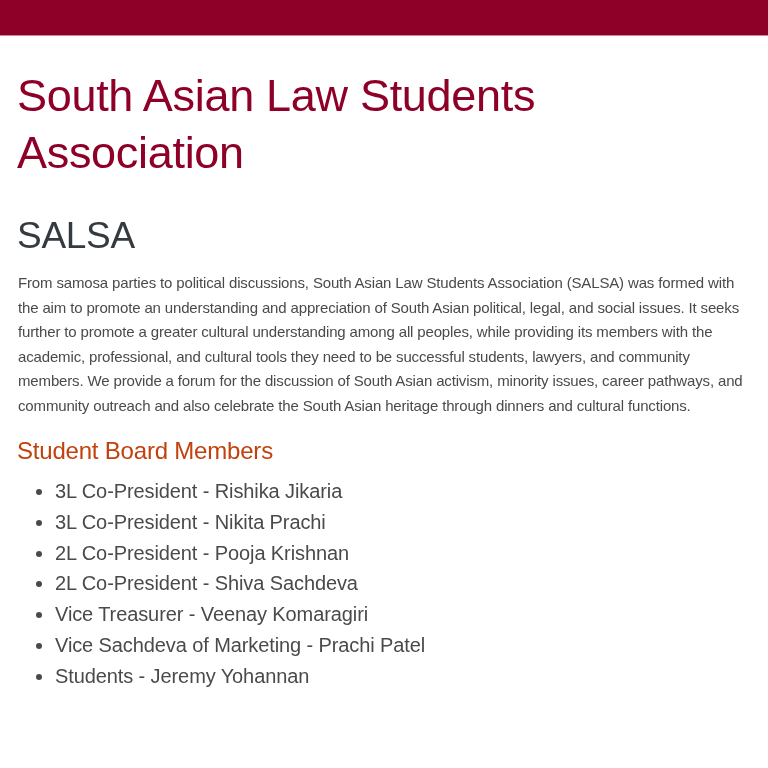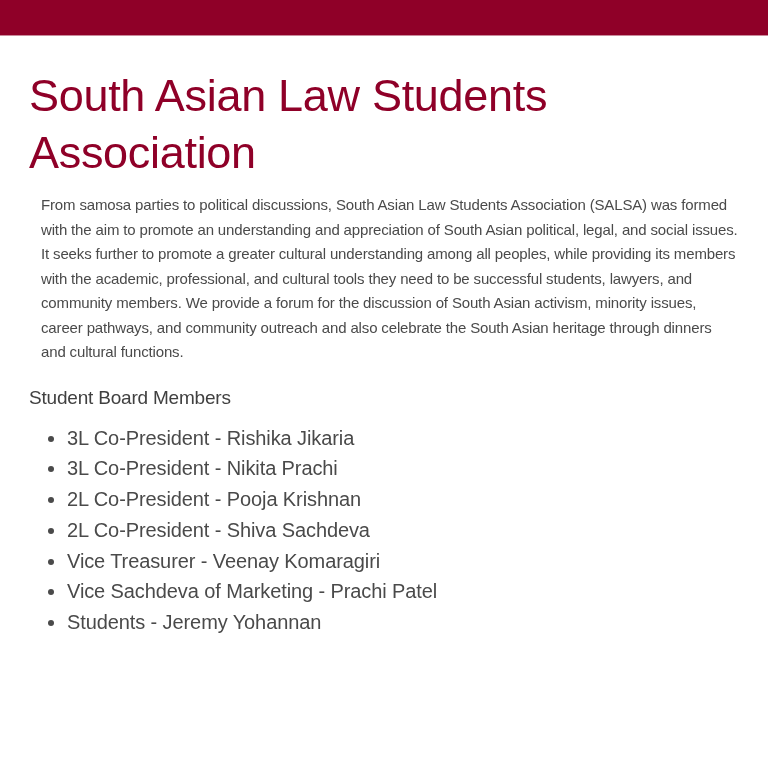--- a/index.html
+++ b/index.html
@@ -1,66 +1,67 @@
 <!DOCTYPE html>
 <html><head>
   <meta charset="utf-8">
   <style>
     html, body { margin: 0; padding: 0; background: #ffffff; }
     body { width: 768px; height: 768px; overflow: hidden; font-family: "Liberation Sans", "DejaVu Sans", sans-serif; }
     .topbar { height: 35px; background: #8f0028; border-bottom: 1px solid #c98a9b; }
-    .content { padding: 0 29px; }
+    .content { padding: 0 17px; }
     .page-title {
       margin: 31px 0 0 0;
       font-size: 45px;
       line-height: 57px;
       font-weight: 300;
       color: #8f0028;
       letter-spacing: -0.3px;
     }
     .section-title {
       margin: 32px 0 0 0;
       font-size: 37px;
       line-height: 46px;
       font-weight: 300;
       color: #333a40;
       letter-spacing: -0.3px;
     }
     .body-text {
-      margin: 12px 0 0 12px;
+      margin: 12px 0 0 1px;
       font-size: 15px;
       line-height: 24.5px;
       color: #4a4a4a;
       letter-spacing: -0.15px;
     }
     .body-text.second { margin-top: 12px; }
     .sub-title {
       margin: 20px 0 0 0;
-      font-size: 19px;
+      font-size: 24px;
       line-height: 26px;
       font-weight: 400;
-      color: #404040;
+      color: #c2410c;
       letter-spacing: -0.2px;
     }
     .members {
       margin: 17px 0 0 0;
       padding-left: 38px;
       list-style: disc;
       font-size: 20px;
       color: #4a4a4a;
     }
     .members li { line-height: 20px; margin-bottom: 10.8px; letter-spacing: -0.1px; }
   </style>
 </head>
 <body>
 
 <div class="topbar"></div>
 
 <main class="content">
   <h1 class="page-title">South Asian Law Students Association</h1>
+  <h2 class="section-title">SALSA</h2>
   <p class="body-text">From samosa parties to political discussions, South Asian Law Students Association (SALSA) was formed with the aim to promote an understanding and appreciation of South Asian political, legal, and social issues. It seeks further to promote a greater cultural understanding among all peoples, while providing its members with the academic, professional, and cultural tools they need to be successful students, lawyers, and community members. We provide a forum for the discussion of South Asian activism, minority issues, career pathways, and community outreach and also celebrate the South Asian heritage through dinners and cultural functions.</p>
   <h3 class="sub-title">Student Board Members</h3>
   <ul class="members">
     <li>3L Co-President - Rishika Jikaria</li>
     <li>3L Co-President - Nikita Prachi</li>
     <li>2L Co-President - Pooja Krishnan</li>
     <li>2L Co-President - Shiva Sachdeva</li>
     <li>Vice Treasurer - Veenay Komaragiri</li>
     <li>Vice Sachdeva of Marketing - Prachi Patel</li>
     <li>Students - Jeremy Yohannan</li>

